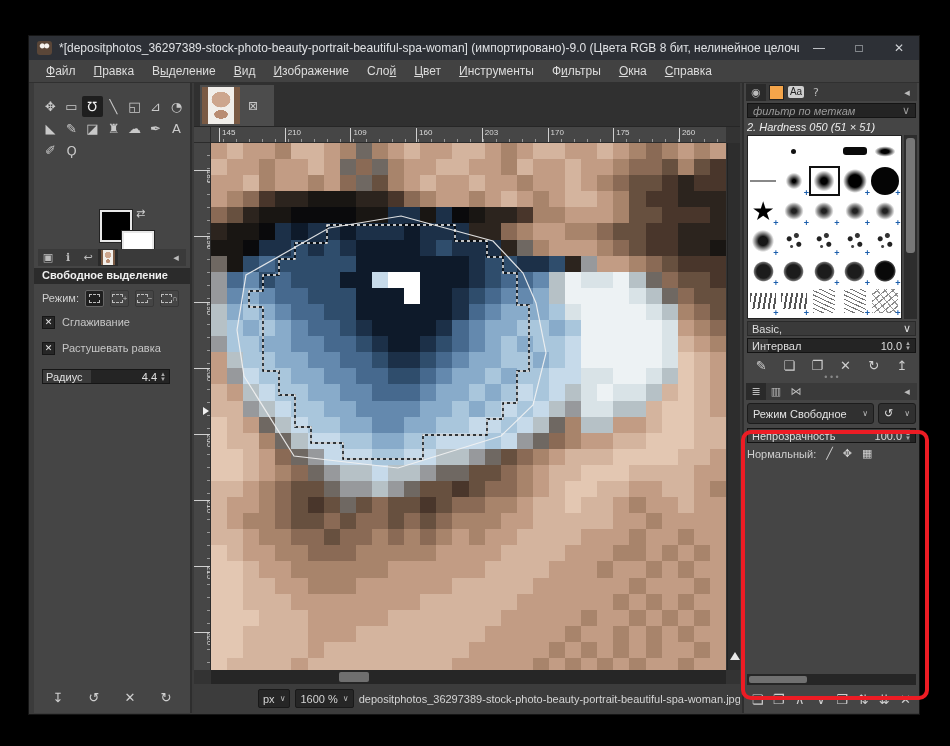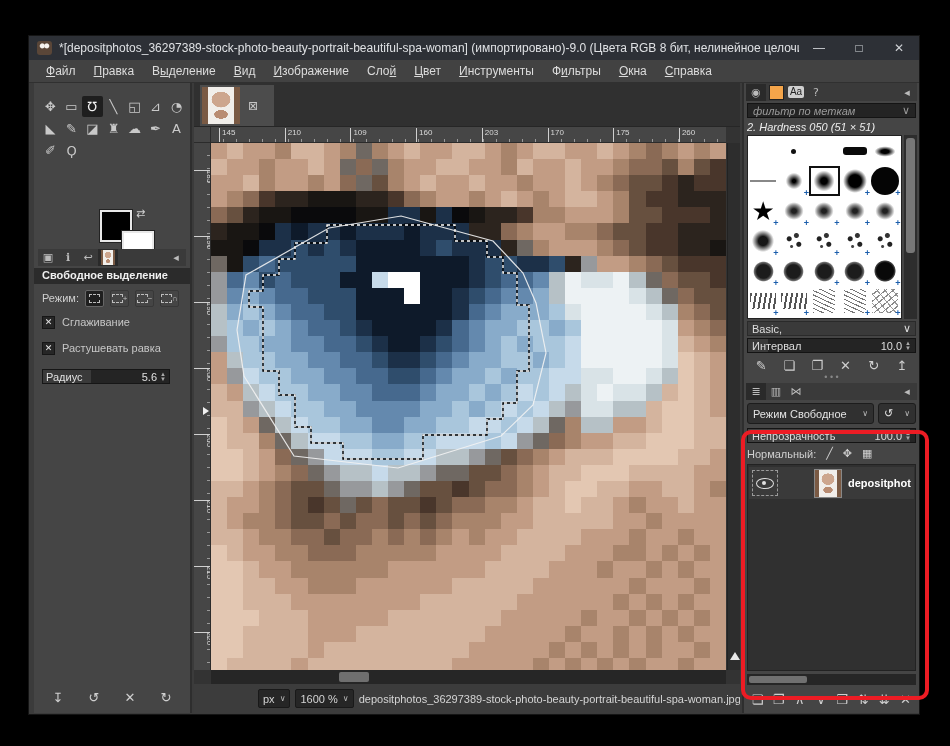--- a/index.html
+++ b/index.html
@@ -271,21 +271,21 @@
         <span class="chk g">✕</span>
         <span>Сглаживание</span>
       </div>
       <div class="opt-check" style="top:258px;">
         <span class="chk g">✕</span>
         <span>Растушевать равка</span>
       </div>
 
       <div id="radius-slider">
         <span>Радиус</span>
-        <span id="radius-value">5.6</span>
+        <span id="radius-value">4.4</span>
         <span class="spin">
             <span>▲</span>
             <span>▼</span>
           </span>
       </div>
 
       <div id="tool-bottom-row">
           <span class="sbtn g">↧</span>
           <span class="sbtn g">↺</span>
           <span class="sbtn g">✕</span>
@@ -1645,29 +1645,20 @@
           </span>
       </div>
 
       <div class="row-line" id="lock-row">
         <span>Нормальный:</span>
         <span class="lk g">╱</span>
         <span class="lk g">✥</span>
         <span class="lk g">▦</span>
       </div>
 
-      <div id="layers-list">
-        <div id="layer-row">
-          <span id="eye-box">
-              <span class="eye"></span>
-            </span>
-          <span id="layer-thumb" class="portrait"></span>
-          <span id="layer-name">depositphot</span>
-        </div>
-      </div>
 
       <div id="layers-hscroll">
           <div class="thumb"></div>
         </div>
 
       <div id="layer-actions">
           <span class="sbtn g">❏</span>
           <span class="sbtn g">❐</span>
           <span class="sbtn g">∧</span>
           <span class="sbtn g">∨</span>

